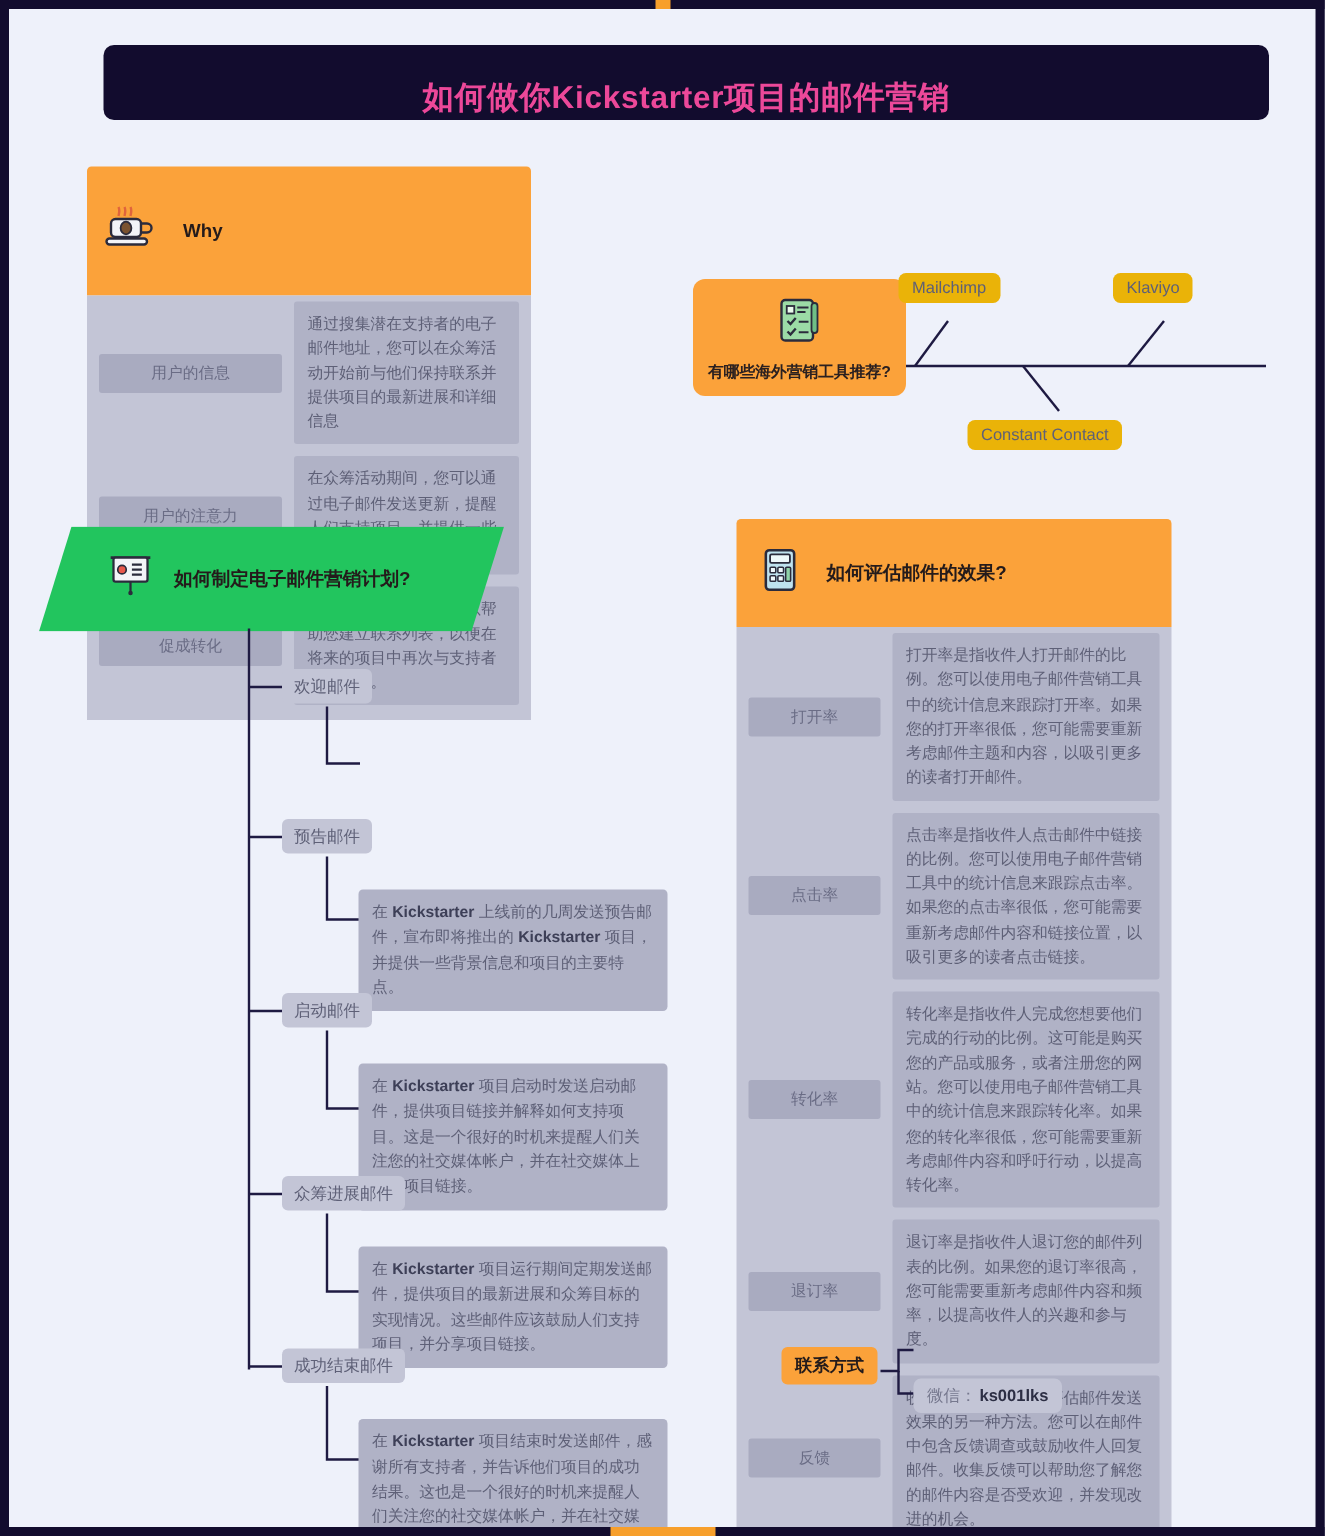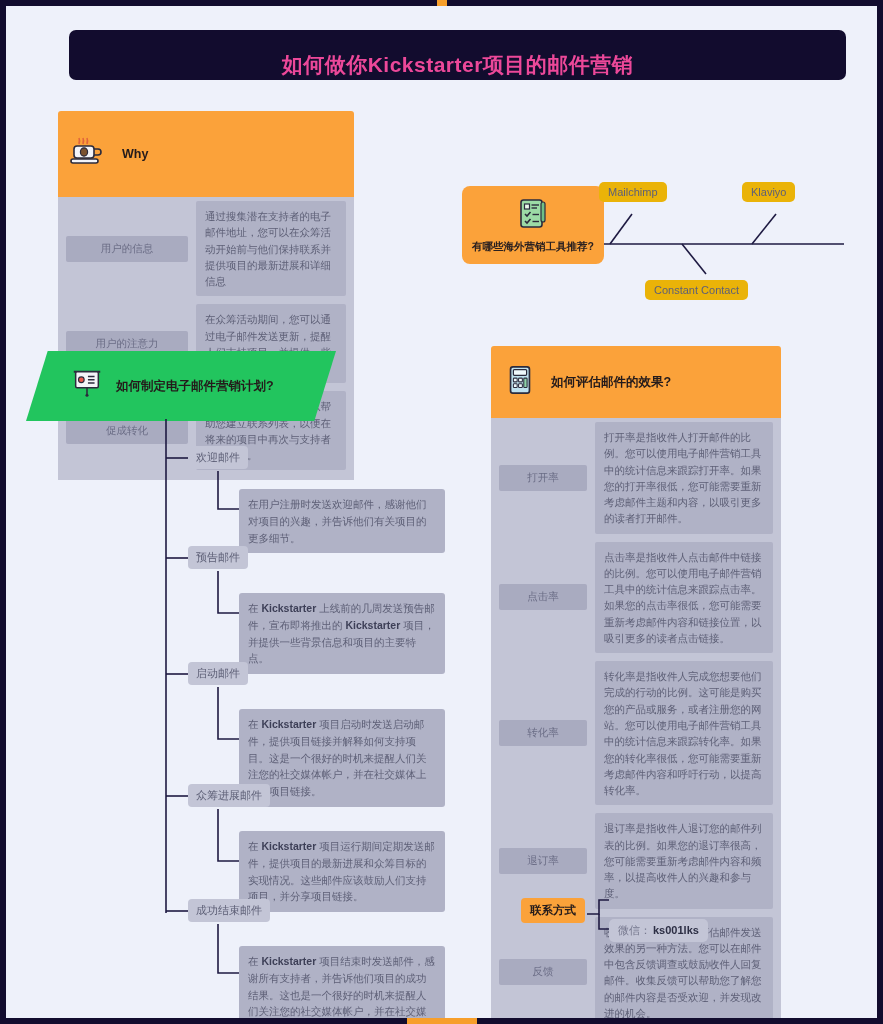--- a/index.html
+++ b/index.html
@@ -213,21 +213,20 @@
       <path class="ln" d="M30 490 h22"></path>
 
       <path class="ln" d="M82 50 V88 h22"></path>
       <path class="ln" d="M82 150 V192 h22"></path>
       <path class="ln" d="M82 266 V318 h22"></path>
       <path class="ln" d="M82 388 V440 h22"></path>
       <path class="ln" d="M82 503 V552 h22"></path>
     </svg>
 
     <div class="node-lbl" style="left:52px;top:25px;"><span>欢迎邮件</span></div>
-    <div class="node-desc" style="left:103px;top:68px;"><span>在用户注册时发送欢迎邮件，感谢他们对项目的兴趣，并告诉他们有关项目的更多细节。</span></div>
 
     <div class="node-lbl" style="left:52px;top:125px;"><span>预告邮件</span></div>
     <div class="node-desc" style="left:103px;top:172px;"><span>在 <b>Kickstarter</b> 上线前的几周发送预告邮件，宣布即将推出的 <b>Kickstarter</b> 项目，并提供一些背景信息和项目的主要特点。</span></div>
 
     <div class="node-lbl" style="left:52px;top:241px;"><span>启动邮件</span></div>
     <div class="node-desc" style="left:103px;top:288px;"><span>在 <b>Kickstarter</b> 项目启动时发送启动邮件，提供项目链接并解释如何支持项目。这是一个很好的时机来提醒人们关注您的社交媒体帐户，并在社交媒体上分享项目链接。</span></div>
 
     <div class="node-lbl" style="left:52px;top:363px;"><span>众筹进展邮件</span></div>
     <div class="node-desc" style="left:103px;top:410px;"><span>在 <b>Kickstarter</b> 项目运行期间定期发送邮件，提供项目的最新进展和众筹目标的实现情况。这些邮件应该鼓励人们支持项目，并分享项目链接。</span></div>
 

